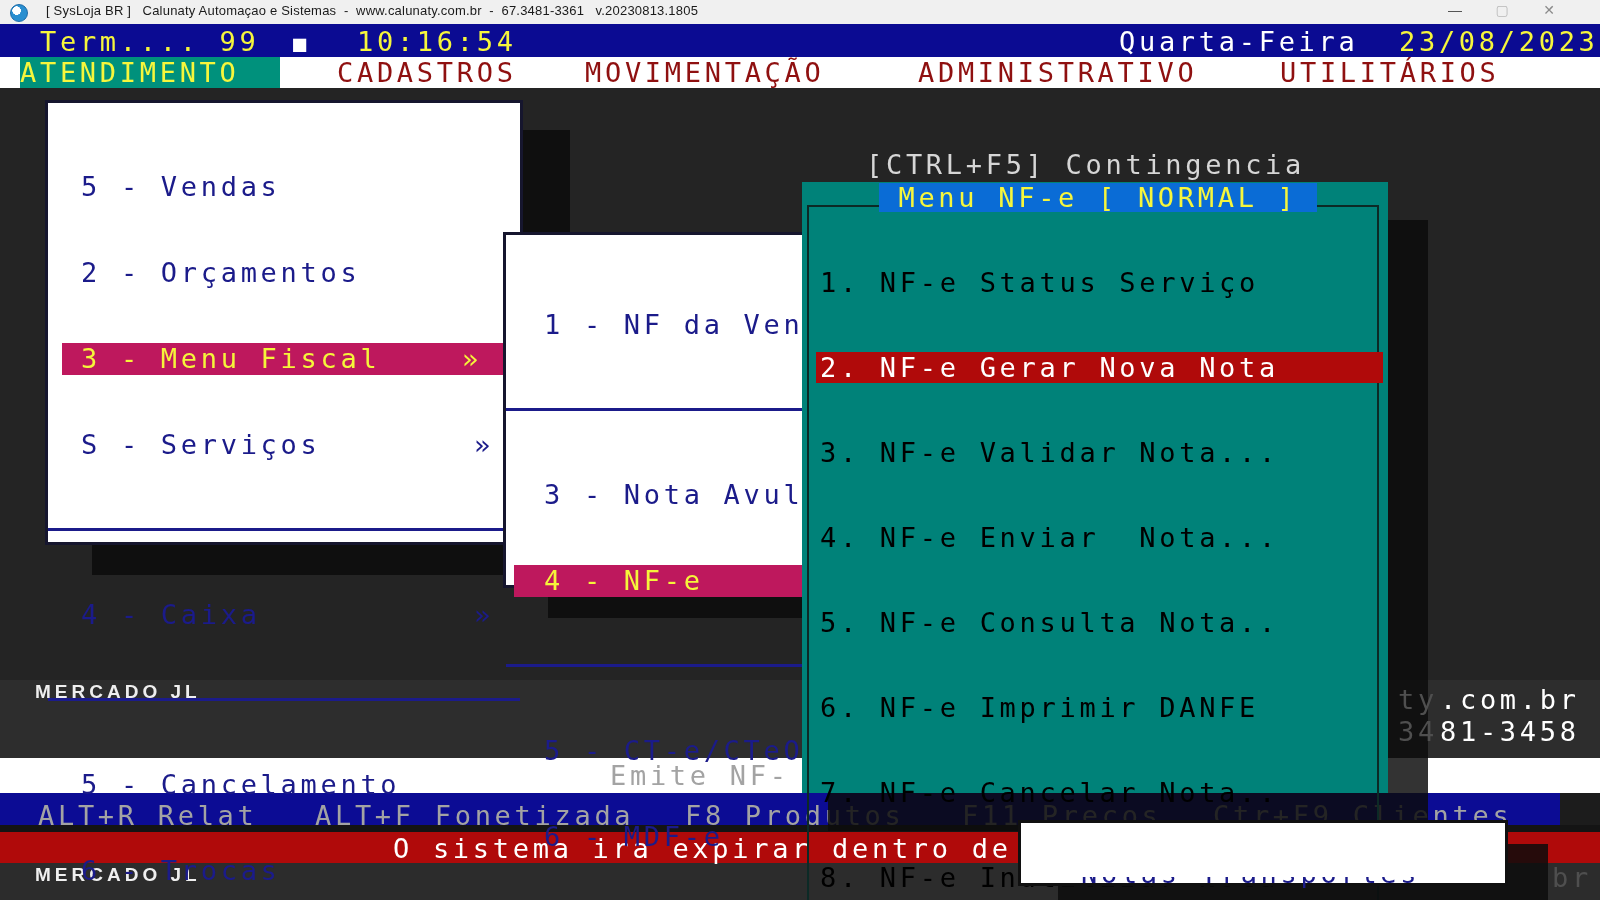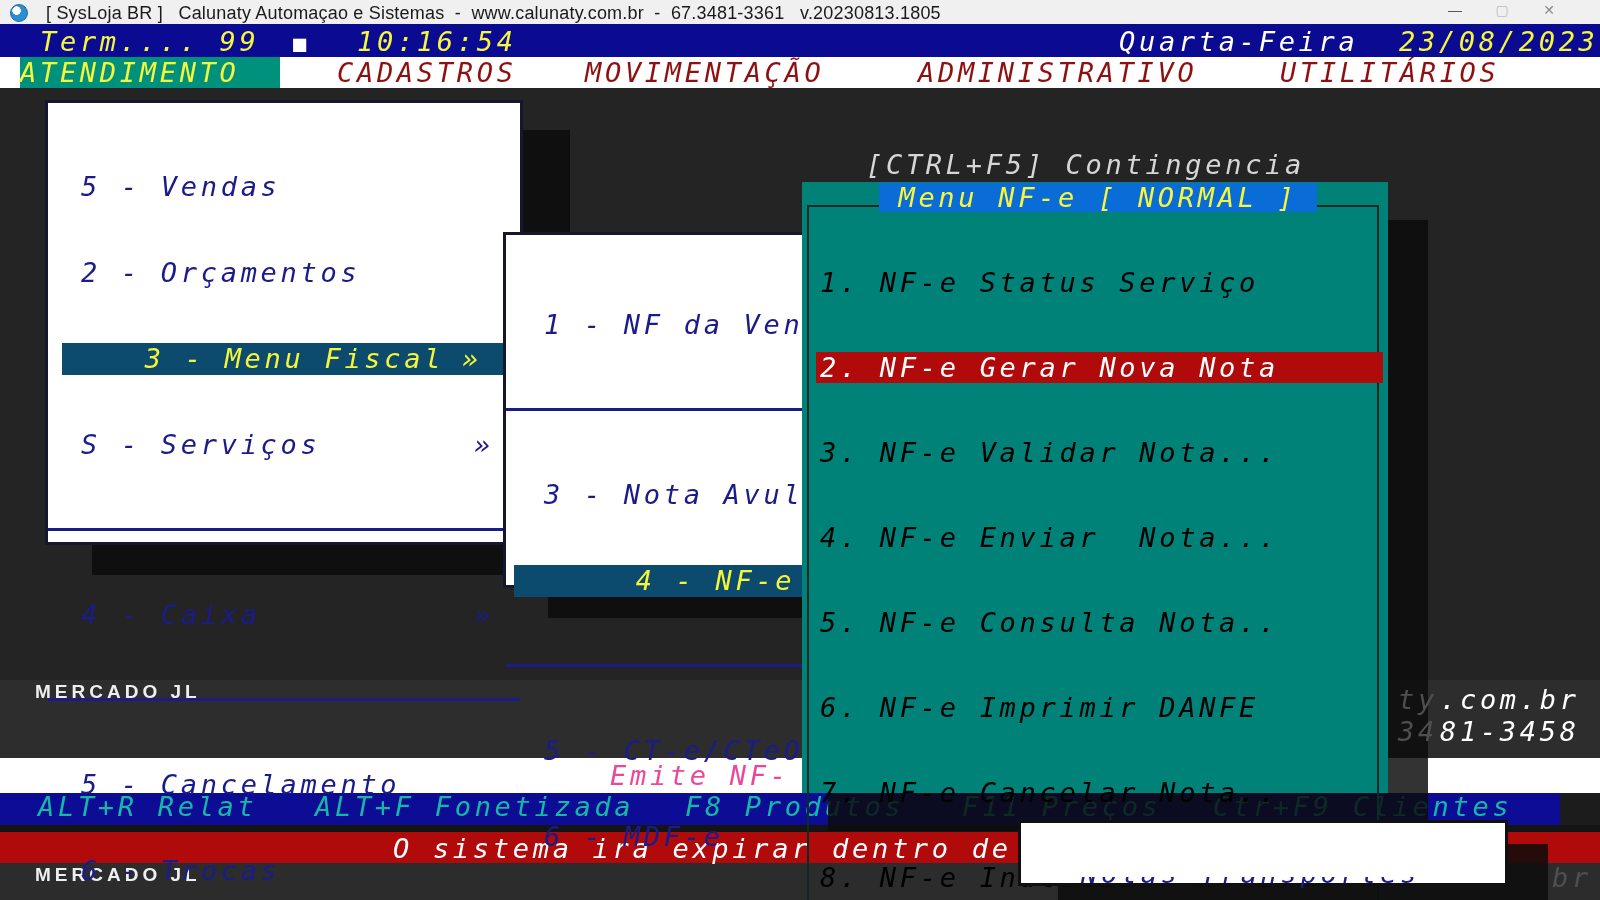--- a/index.html
+++ b/index.html
@@ -1,80 +1,80 @@
 <!DOCTYPE html>
 <html><head>
 <meta charset="utf-8">
 <style>
   html,body{margin:0;padding:0;background:#111;}
   #screen{position:relative;width:1600px;height:900px;overflow:hidden;background:#242424;
           font-family:"DejaVu Sans Mono",monospace;}
   .abs{position:absolute;}
   .mono{font-family:"DejaVu Sans Mono",monospace;font-size:27px;letter-spacing:3.7px;
-        white-space:pre;line-height:1;font-style:italic;}
+        white-space:pre;line-height:1;}
   .sans{font-family:"Liberation Sans",sans-serif;}
   
   .titlebar{left:0;top:0;width:1600px;height:24px;background:#f0f0f0;border-bottom:1px solid #b5c8e6;}
-  .titletext{left:46px;top:3px;font-size:18px;color:#1a1a1a;letter-spacing:.2px;white-space:pre;}
+  .titletext{left:46px;top:3px;font-size:13px;color:#1a1a1a;letter-spacing:.2px;white-space:pre;}
   .appicon{left:10px;top:4px;width:16px;height:16px;border-radius:50%;
            background:radial-gradient(circle at 35% 35%, #ffffff 0 28%, #2a8fd0 30% 100%);
            border:1px solid #1a6aa8;}
   .winbtn{top:2px;font-size:14px;color:#777;width:30px;text-align:center;}
   
   .header{left:0;top:24px;width:1600px;height:33px;background:#0b0b92;}
   .htext{top:27px;line-height:30px;}
   .yellow{color:#f6f63c;} .white{color:#ffffff;}
   
   .menubar{left:0;top:57px;width:1600px;height:31px;background:#ffffff;}
   .mb-item{top:58px;line-height:30px;color:#8f1010;}
   .mb-active{left:20px;top:57px;width:260px;height:31px;background:#00917c;color:#f6f63c;
              line-height:31px;}
   
   .menu-box{background:#ffffff;border:3px solid #16162e;box-sizing:border-box;}
   .mrow{height:32px;line-height:32px;position:relative;color:#1b1b8a;padding-left:33px;}
   .m2row{padding-left:38px;}
   .mrow .arrow{position:absolute;right:26px;top:0;}
-  .hlteal{background:#0c4a6e;color:#f5f53a;margin:0 12px 0 14px;padding-left:19px;text-align:center;}
+  .hlteal{background:#be185d;color:#f5f53a;margin:0 12px 0 14px;padding-left:19px;}
   .m2 .hlteal{margin:0 0 0 8px;padding-left:30px;}
   .msep{height:30px;position:relative;}
   .msep::after{content:"";position:absolute;left:0;right:0;top:13px;border-top:3px solid #1b1b8a;}
   .shadow{background:rgba(12,12,12,0.84);}
   
   .panel{left:802px;top:182px;width:586px;height:611px;background:#008279;}
   .panel-inner-border{left:5px;top:23px;width:572px;height:746px;box-sizing:border-box;
                       border:2px solid #0c2a26;}
   .ptitle{left:77px;top:1px;width:438px;height:29px;background:#0a6cd6;color:#f6f63c;
           text-align:center;line-height:29px;}
   .trow{height:31px;line-height:31px;color:#000000;padding-left:18px;}
   .trow.red{background:#b00a0a;color:#ffffff;margin-left:14px;margin-right:5px;padding-left:4px;}
   .contingencia{color:#d6d6d6;}
   
   .whitestrip{left:0;top:758px;width:1600px;height:35px;background:#ffffff;}
   .bluebar{left:0;top:793px;width:1600px;height:32px;background:#0c0c94;}
-  .bluebar span{position:absolute;top:0;color:#14b8a6;}
+  .bluebar span{position:absolute;top:9px;color:#a3a3a3;}
   .gapline{left:0;top:825px;width:1600px;height:7px;background:#141414;}
   .redbar{left:0;top:832px;width:1600px;height:31px;background:#b00a0a;}
   .brand{font-size:19px;font-weight:bold;letter-spacing:4px;color:#efefef;}
   .dim{color:#4f4f4f;}
   
   .ebox{left:1018px;top:820px;width:490px;height:66px;background:#ffffff;
         border:3px solid #101010;box-sizing:border-box;}
   .ebox-clip{position:relative;height:11px;overflow:hidden;}
   .ebox-partial{position:absolute;top:-17px;left:60px;color:#1b1b8a;}
 </style>
 </head>
 <body>
 
 <div id="screen">
 
   <div class="abs" style="left:0;top:680px;width:1600px;height:78px;background:#2d2d2d;"></div>
   <div class="abs" style="left:0;top:863px;width:1600px;height:37px;background:#2c2c2c;"></div>
 
   <div class="abs whitestrip"></div>
-  <div class="abs mono" style="left:610px;top:762px;color:#ec4899;">Emite NF-</div>
+  <div class="abs mono" style="left:610px;top:762px;color:#a3a3a3;">Emite NF-</div>
 
   <div class="abs bluebar mono">
     <span style="left:38px">ALT+R Relat</span>
     <span style="left:315px">ALT+F Fonetizada</span>
     <span style="left:685px">F8 Produtos</span>
     <span style="left:962px">F11 Preços</span>
     <span style="left:1213px">Ctr+F9 Clientes</span>
   </div>
   <div class="abs" style="left:1560px;top:793px;width:40px;height:39px;background:#1c1c1c;"></div>
   <div class="abs gapline"></div>

